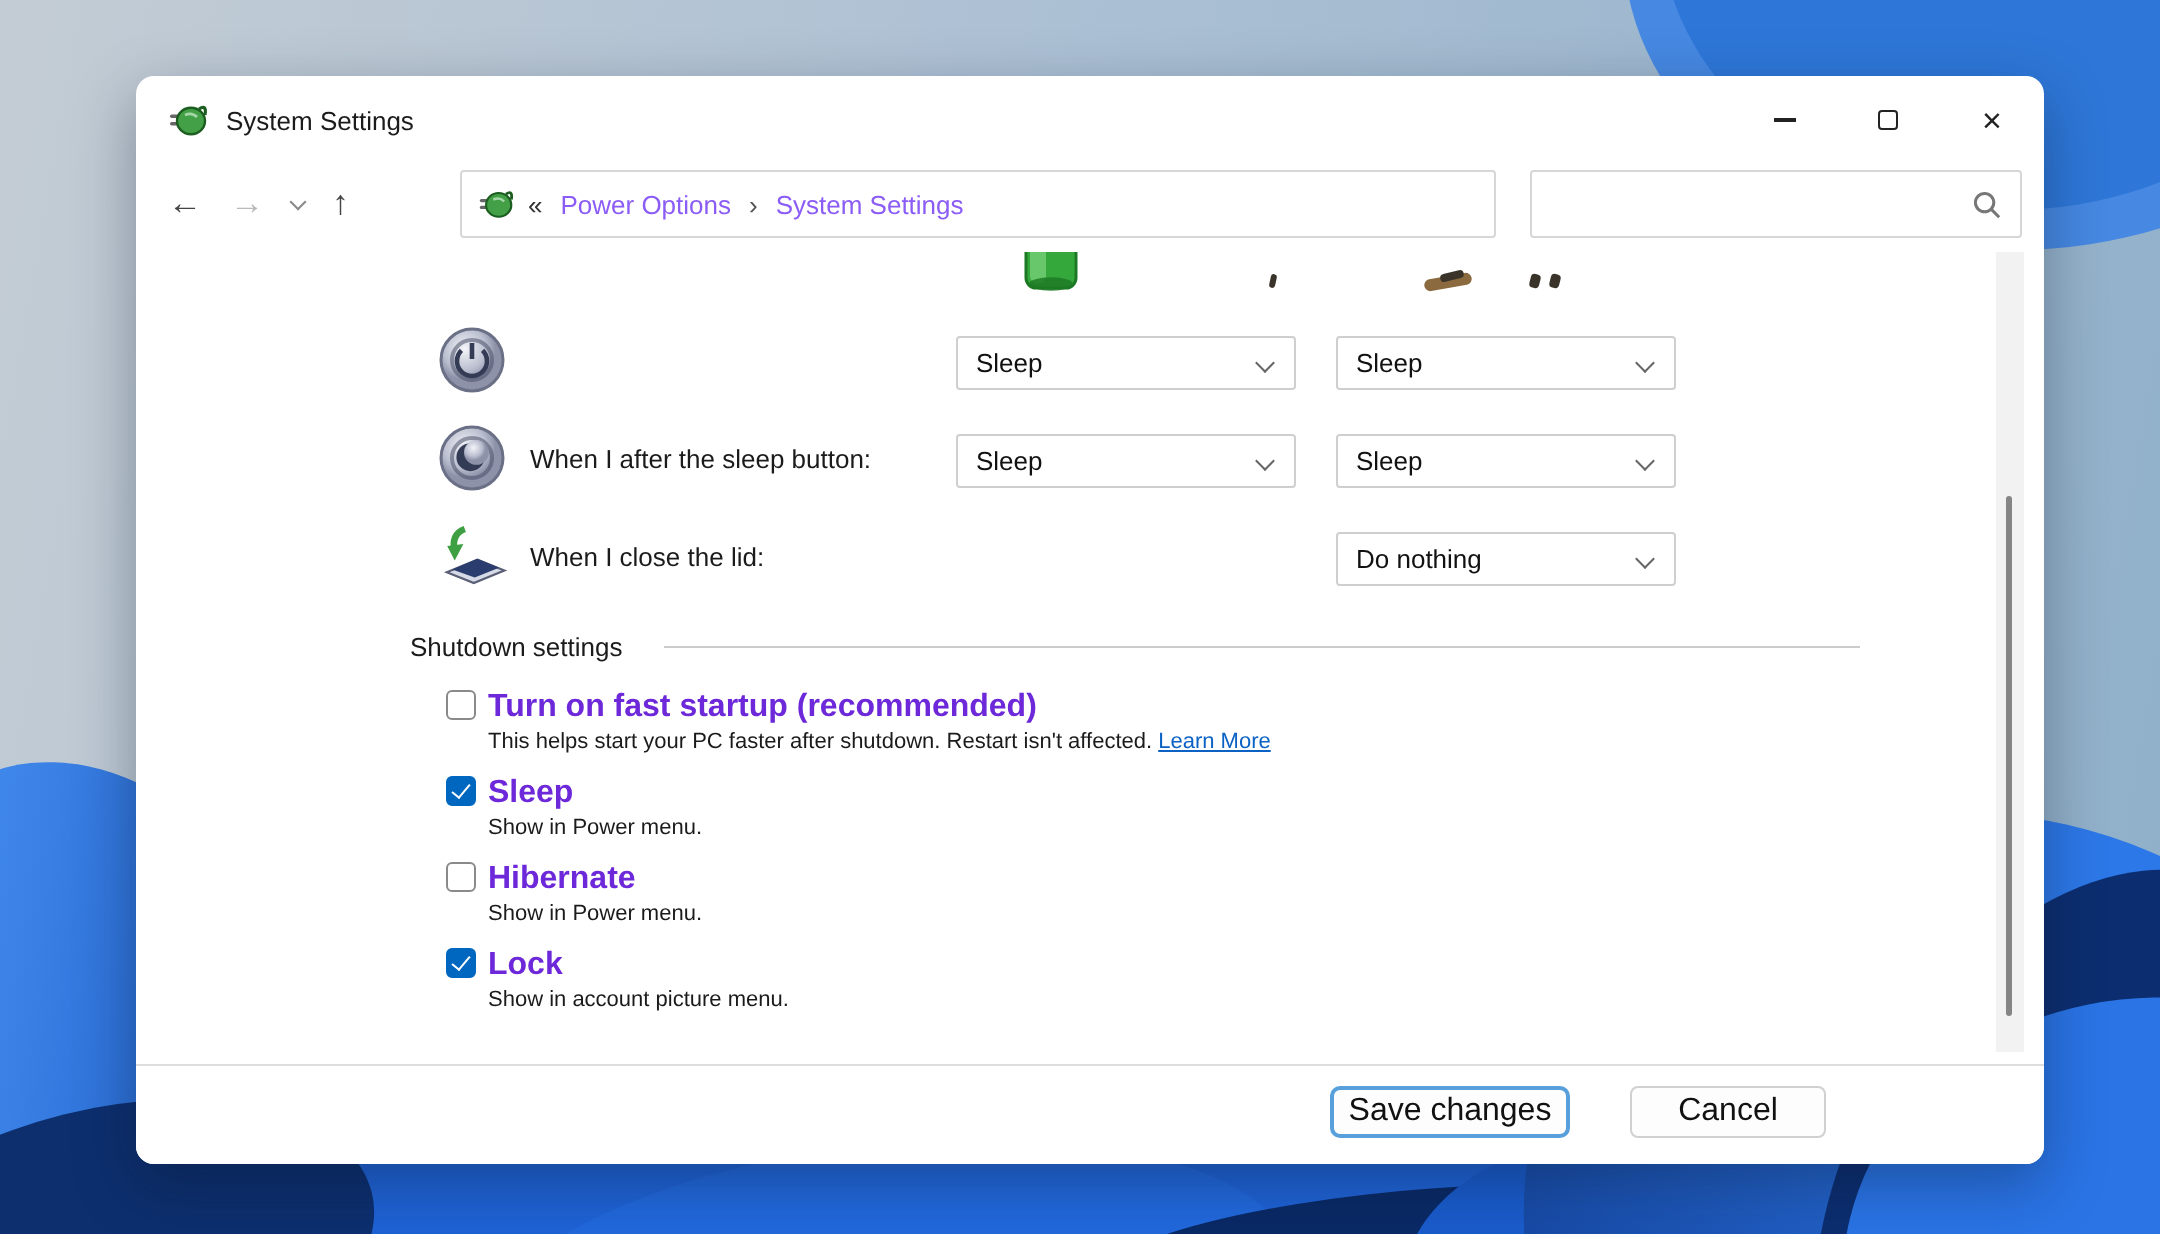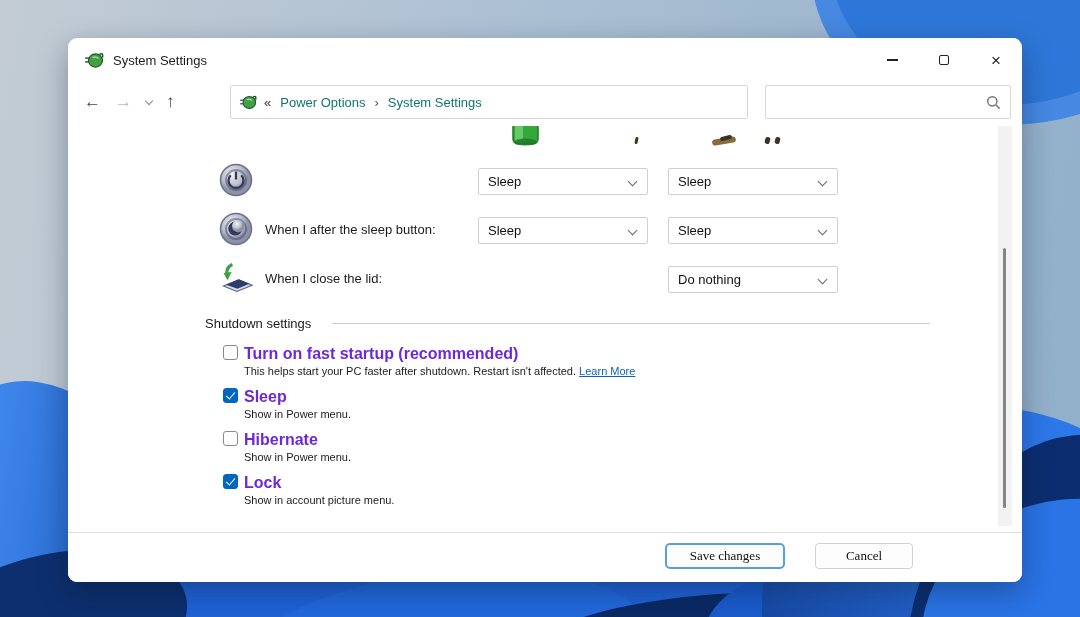--- a/index.html
+++ b/index.html
@@ -42,21 +42,21 @@
   .toolbar { position:absolute; left:0; top:46px; right:0; height:40px; }
   .nav { position:absolute; left:16px; top:0; height:36px; display:flex; align-items:center; gap:14px; }
   .nav .arr { font-size:17px; color:#444; }
   .nav .arr.disabled { color:#b9b9b9; }
   .nav .chev-sm { width:6px; height:6px; border-right:1.4px solid #888; border-bottom:1.4px solid #888;
                   transform:rotate(45deg); margin-top:-3px; }
   .addrbar { position:absolute; left:162px; top:1px; width:518px; height:34px;
              border:1px solid #d7d7d7; border-radius:2px; background:#fff; display:flex; align-items:center; }
   .addr-icon { margin-left:8px; width:18px; height:18px; flex:0 0 auto; }
   .collapse-glyph { margin-left:7px; font-size:13px; color:#333; }
-  .crumb { margin-left:9px; font-size:13px; color:#0f766e; white-space:nowrap; }
+  .crumb { margin-left:9px; font-size:13px; color:#8b5cf6; white-space:nowrap; }
   .crumb-sep { margin-left:9px; font-size:13px; color:#555; }
   .addr-chev { position:absolute; left:610px; top:14px; width:7px; height:7px;
                border-right:1.5px solid #777; border-bottom:1.5px solid #777; transform:rotate(45deg); }
   .refresh { position:absolute; left:648px; top:9px; width:18px; height:18px; }
   .searchbox { position:absolute; left:697px; top:1px; width:246px; height:34px;
                border:1px solid #d7d7d7; border-radius:2px; background:#fff; }
   .searchbox input { position:absolute; inset:0 28px 0 8px; border:0; outline:0; font-size:13px;
                      font-family:"Liberation Sans", sans-serif; background:transparent; }
   .search-ic { position:absolute; right:9px; top:9px; width:15px; height:15px; }
 
@@ -88,22 +88,22 @@
   .cb-label { position:absolute; left:176px; font-size:16px; font-weight:700; color:#6d28d9; white-space:nowrap; }
   .cb-desc { position:absolute; left:176px; font-size:11px; color:#1b1b1b; white-space:nowrap; }
   .link { color:#0b62c4; text-decoration:underline; cursor:pointer; }
 
   
   .scroll-track { position:absolute; left:930px; top:88px; width:14px; height:400px; background:#f2f2f2; }
   .scroll-thumb { position:absolute; left:5px; top:122px; width:3px; height:260px; background:#858585; border-radius:2px; }
 
   
   .footer { position:absolute; left:0; right:0; bottom:0; height:50px; border-top:1px solid #dddddd; background:#fff; }
-  .btn { position:absolute; top:10px; height:26px; font-size:13px; color:#111; background:#fdfdfd;
-         border:1px solid #d0d0d0; border-radius:4px; text-align:center; line-height:24px; cursor:default;font-family:Liberation Serif, serif; }
+  .btn { position:absolute; top:10px; height:26px; font-size:16px; color:#111; background:#fdfdfd;
+         border:1px solid #d0d0d0; border-radius:4px; text-align:center; line-height:24px; cursor:default; }
   .btn-save { left:597px; width:120px; border:2px solid #58a0dc; line-height:22px; border-radius:5px; }
   .btn-cancel { left:747px; width:98px; }
 </style>
 </head>
 <body>
 
 <div class="bg">
   <div class="shape bloom-top-outer"></div>
   <div class="shape bloom-top-inner"></div>
   <div class="bottom-band"></div>

